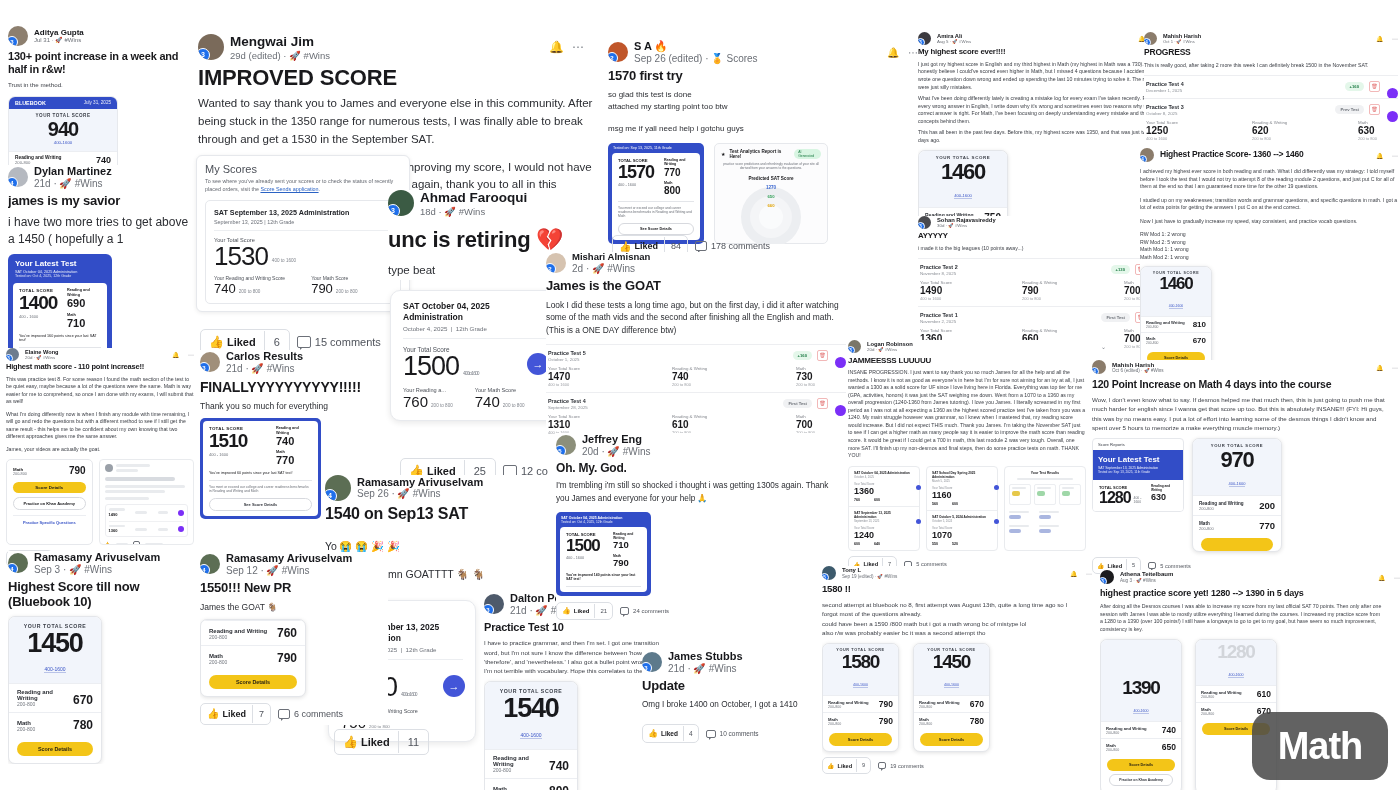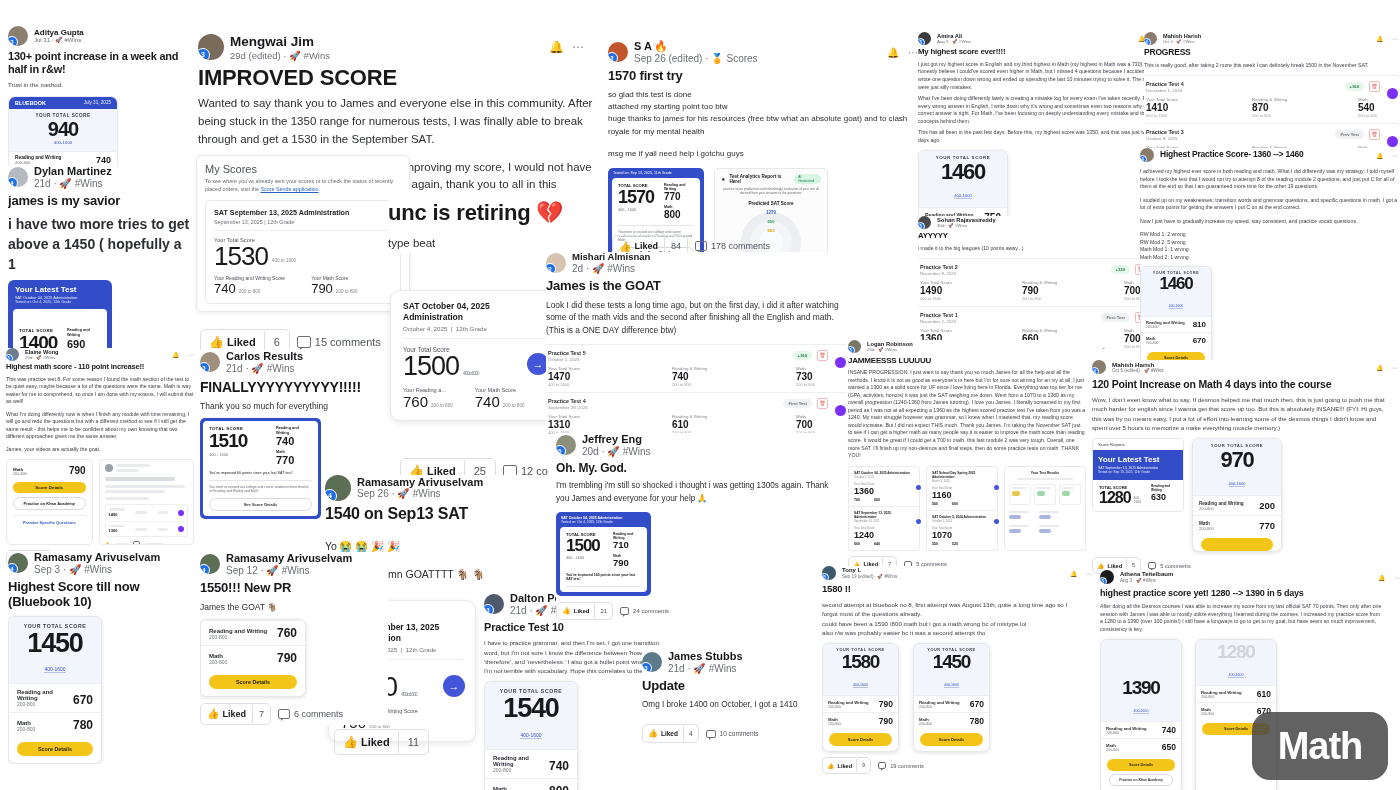--- a/index.html
+++ b/index.html
@@ -187,29 +187,29 @@
     <div class="phead">
       <div class="avatar" style="background:#b5b9c0;">
         <div class="lvl">4</div>
       </div>
       <div>
         <div class="pname">Dylan Martinez</div>
         <div class="pmeta">21d · 🚀 #Wins</div>
       </div>
     </div>
     <div class="ptitle t-md">james is my savior</div>
-    <div class="pbody" style="font-size:14px;font-weight:bold;">i have two more tries to get above a 1450 ( hopefully a 1</div>
+    <div class="pbody" style="font-size:12px;">i have two more tries to get above a 1450 ( hopefully a 1</div>
 
     <div style="width:104px;margin-top:6px;border-radius:6px;overflow:hidden;background:#324dc7;">
       <div style="padding:5px 7px 1px;color:#fff;">
         <div style="font-size:8px;font-weight:700;">Your Latest Test</div>
         <div style="font-size:3.8px;opacity:.9;margin-top:2px;">SAT October 04, 2025 Administration</div>
         <div style="font-size:3.6px;opacity:.85;">Tested on: Oct 4, 2025, 12th Grade</div>
       </div>
-      <div style="background:#fff;margin:4px 5px 5px;border-radius:4px;padding:19px 6px;">
+      <div style="background:#fff;margin:4px 5px 5px;border-radius:4px;padding:5px 6px;">
         <div style="display:flex;gap:8px;">
           <div style="flex:1;">
             <div style="font-size:4.4px;font-weight:700;letter-spacing:.3px;">TOTAL SCORE</div>
             <div style="font-size:19px;font-weight:700;letter-spacing:-1px;line-height:1;">1400</div>
             <div style="font-size:4px;color:#6c7078;margin-top:2px;">400 - 1600</div>
           </div>
           <div style="width:34px;">
             <div style="font-size:3.8px;font-weight:700;line-height:1.2;">Reading and Writing</div>
             <div style="font-size:11px;font-weight:700;line-height:1.1;">690</div>
             <div style="font-size:3.8px;font-weight:700;margin-top:3px;">Math</div>
@@ -564,20 +564,29 @@
         <div class="ct">7</div>
       </div>
       <div class="cmt">
         <span class="bubble"></span>
         <span>6 comments</span>
       </div>
     </div>
   </div>
 
   <div class="post" style="left:388px;top:190px;width:210px;">
+    <div class="phead">
+      <div class="avatar big" style="background:#3b5b44;">
+        <div class="lvl">3</div>
+      </div>
+      <div>
+        <div class="pname big">Ahmad Farooqui</div>
+        <div class="pmeta big">18d · 🚀 #Wins</div>
+      </div>
+    </div>
     <div class="ptitle t-xl" style="margin-top:10px;">unc is retiring 💔</div>
     <div class="pbody s11" style="margin-top:10px;">type beat</div>
   </div>
 
   <div class="bbp" style="position:absolute;left:390px;top:290px;width:146px;">
     <div class="adm">SAT October 04, 2025 Administration</div>
     <div class="dt">
       <span>October 4, 2025</span> &nbsp;|&nbsp;
       <span>12th Grade</span>
     </div>
@@ -653,21 +662,20 @@
       </div>
       <div class="hdricons">
         <span>🔔</span>
           <span>⋯</span>
       </div>
     </div>
     <div class="ptitle t-md">1570 first try</div>
     <div class="pbody" style="font-size:8px;line-height:1.55;">
       <div>so glad this test is done</div>
       <div>attached my starting point too btw</div>
-      <div>huge thanks to james for his resources (free btw what an absolute goat) and to clash royale for my mental health</div>
     </div>
     <div class="pbody" style="font-size:8px;margin-top:10px;">msg me if yall need help i gotchu guys</div>
 
     <div style="display:flex;gap:10px;margin-top:8px;">
       <div style="width:96px;border-radius:5px;overflow:hidden;background:#324dc7;">
         <div style="color:#fff;font-size:3.6px;padding:3px 5px 0;">Tested on: Sep 13, 2025, 11th Grade</div>
         <div style="background:#fff;margin:3px 4px 4px;border-radius:4px;padding:5px 6px;">
           <div style="display:flex;gap:6px;">
             <div style="flex:1;">
               <div style="font-size:4.2px;font-weight:700;">TOTAL SCORE</div>
@@ -1226,37 +1234,20 @@
     <div class="ptitle" style="font-size:8.5px;margin:3px 0 4px;">PROGRESS</div>
     <div class="pbody s5">This is really good, after taking 2 more this week I can definitely break 1500 in the November SAT.</div>
 
     <div style="margin-top:6px;">
       <div class="ptl">
         <div class="nm">Practice Test 4</div>
         <div class="dt">December 1, 2025</div>
         <div class="pill">+160</div>
         <div class="trash">🗑</div>
         <div class="dot"></div>
-        <div class="grid" style="gap:42px;">
-          <div style="width:64px;">
-              <div class="k">Your Total Score</div>
-              <div class="v">1410</div>
-              <div class="r">400 to 1600</div>
-            </div>
-          <div style="width:64px;">
-              <div class="k">Reading &amp; Writing</div>
-              <div class="v">870</div>
-              <div class="r">200 to 800</div>
-            </div>
-          <div>
-              <div class="k">Math</div>
-              <div class="v">540</div>
-              <div class="r">200 to 800</div>
-            </div>
-        </div>
       </div>
       <div class="ptl">
         <div class="nm">Practice Test 3</div>
         <div class="dt">October 8, 2025</div>
         <div class="pill grey">Prev Test</div>
         <div class="trash">🗑</div>
         <div class="dot"></div>
         <div class="grid" style="gap:42px;">
           <div style="width:64px;">
               <div class="k">Your Total Score</div>

